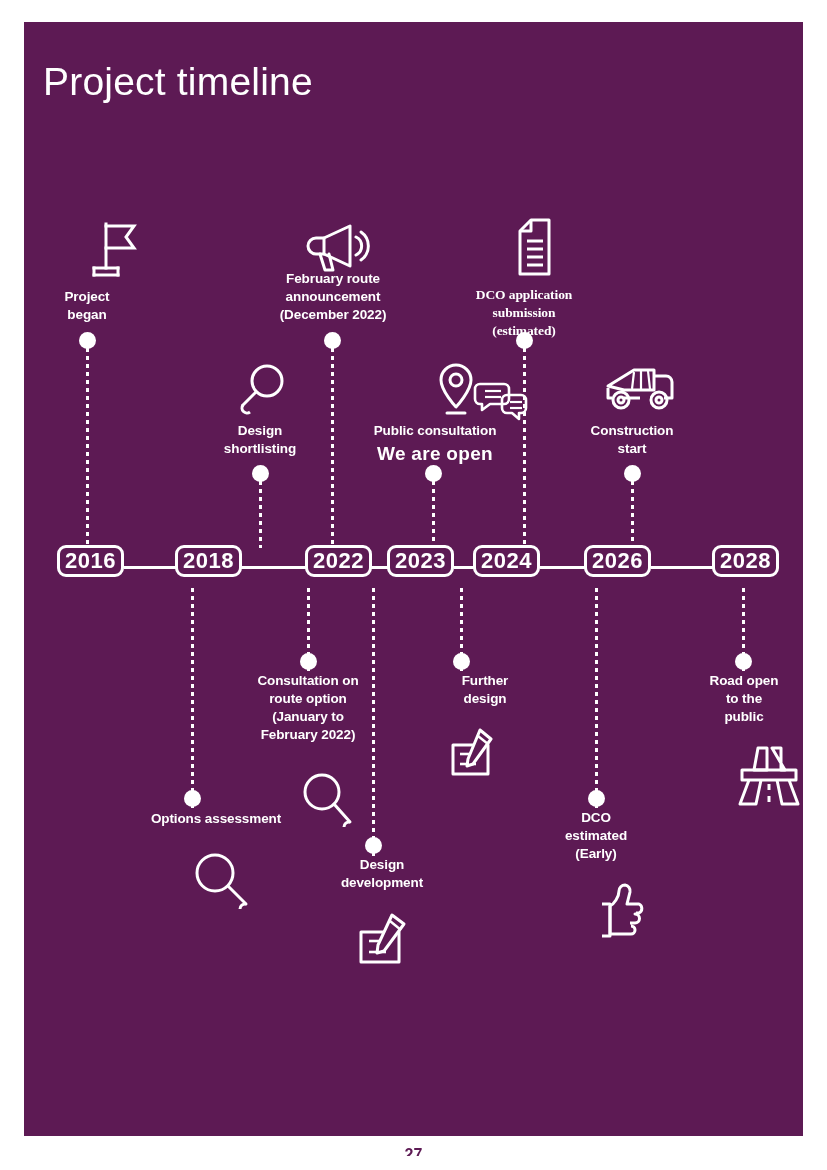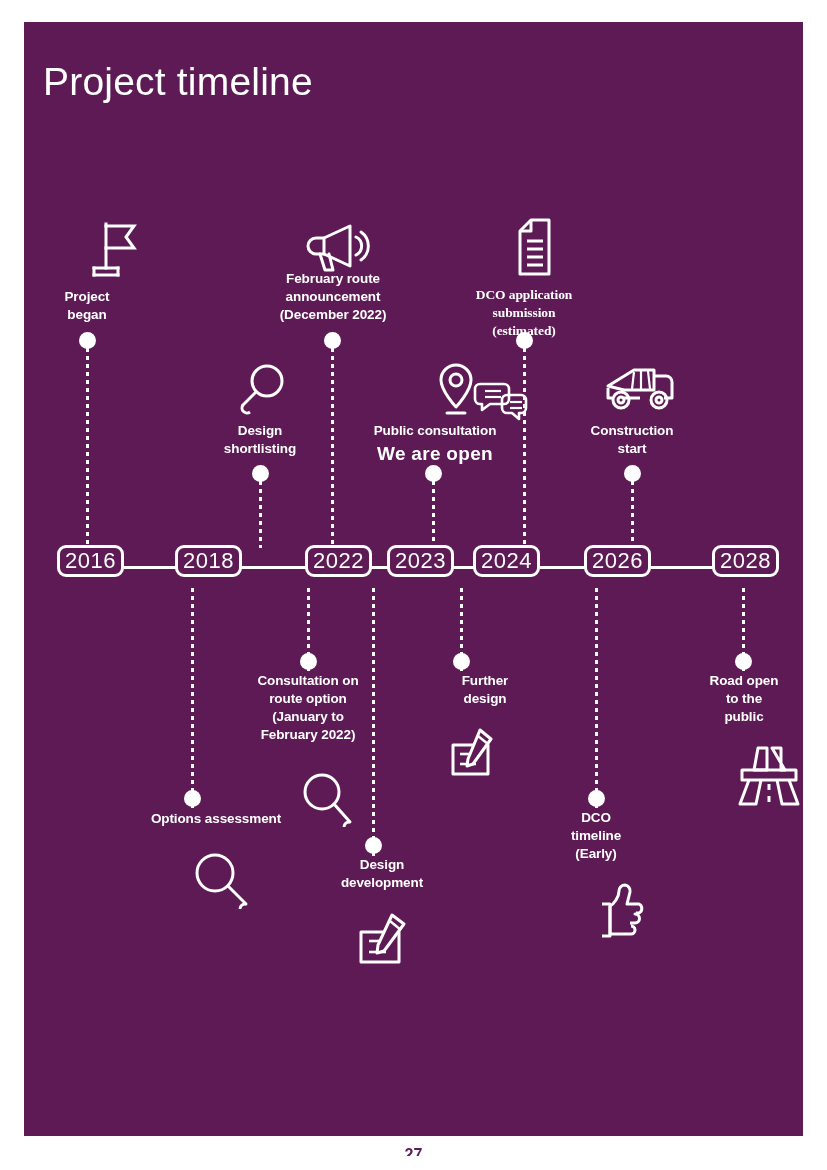--- a/index.html
+++ b/index.html
@@ -54,21 +54,21 @@
   }
   .year-box {
     position: absolute;
     top: 0;
     height: 32px;
     border: 3px solid #ffffff;
     border-radius: 9px;
     background: #5d1a54;
     color: #ffffff;
     font-size: 22px;
-    font-weight: normal;
+    font-weight: bold;
     display: flex;
     align-items: center;
     justify-content: center;
     box-sizing: border-box;
     letter-spacing: 0.5px;
   }
 
   
   .node-dot {
     position: absolute;
@@ -337,21 +337,21 @@
   <div class="node-dot" style="left:429px; top:631px;"></div>
   <div class="label" style="left:401px; top:650px; width:120px;">
     <div>Further</div>
     <div>design</div>
   </div>
 
   <div class="connector" style="left:571px; top:566px; height:220px;"></div>
   <div class="node-dot" style="left:564px; top:768px;"></div>
   <div class="label" style="left:512px; top:787px; width:120px;">
     <div>DCO</div>
-    <div>timeline</div>
+    <div>estimated</div>
     <div>(Early)</div>
   </div>
 
   <div class="connector" style="left:718px; top:566px; height:83px;"></div>
   <div class="node-dot" style="left:711px; top:631px;"></div>
   <div class="label" style="left:659px; top:650px; width:122px;">
     <div>Road open</div>
     <div>to the</div>
     <div>public</div>
   </div>

